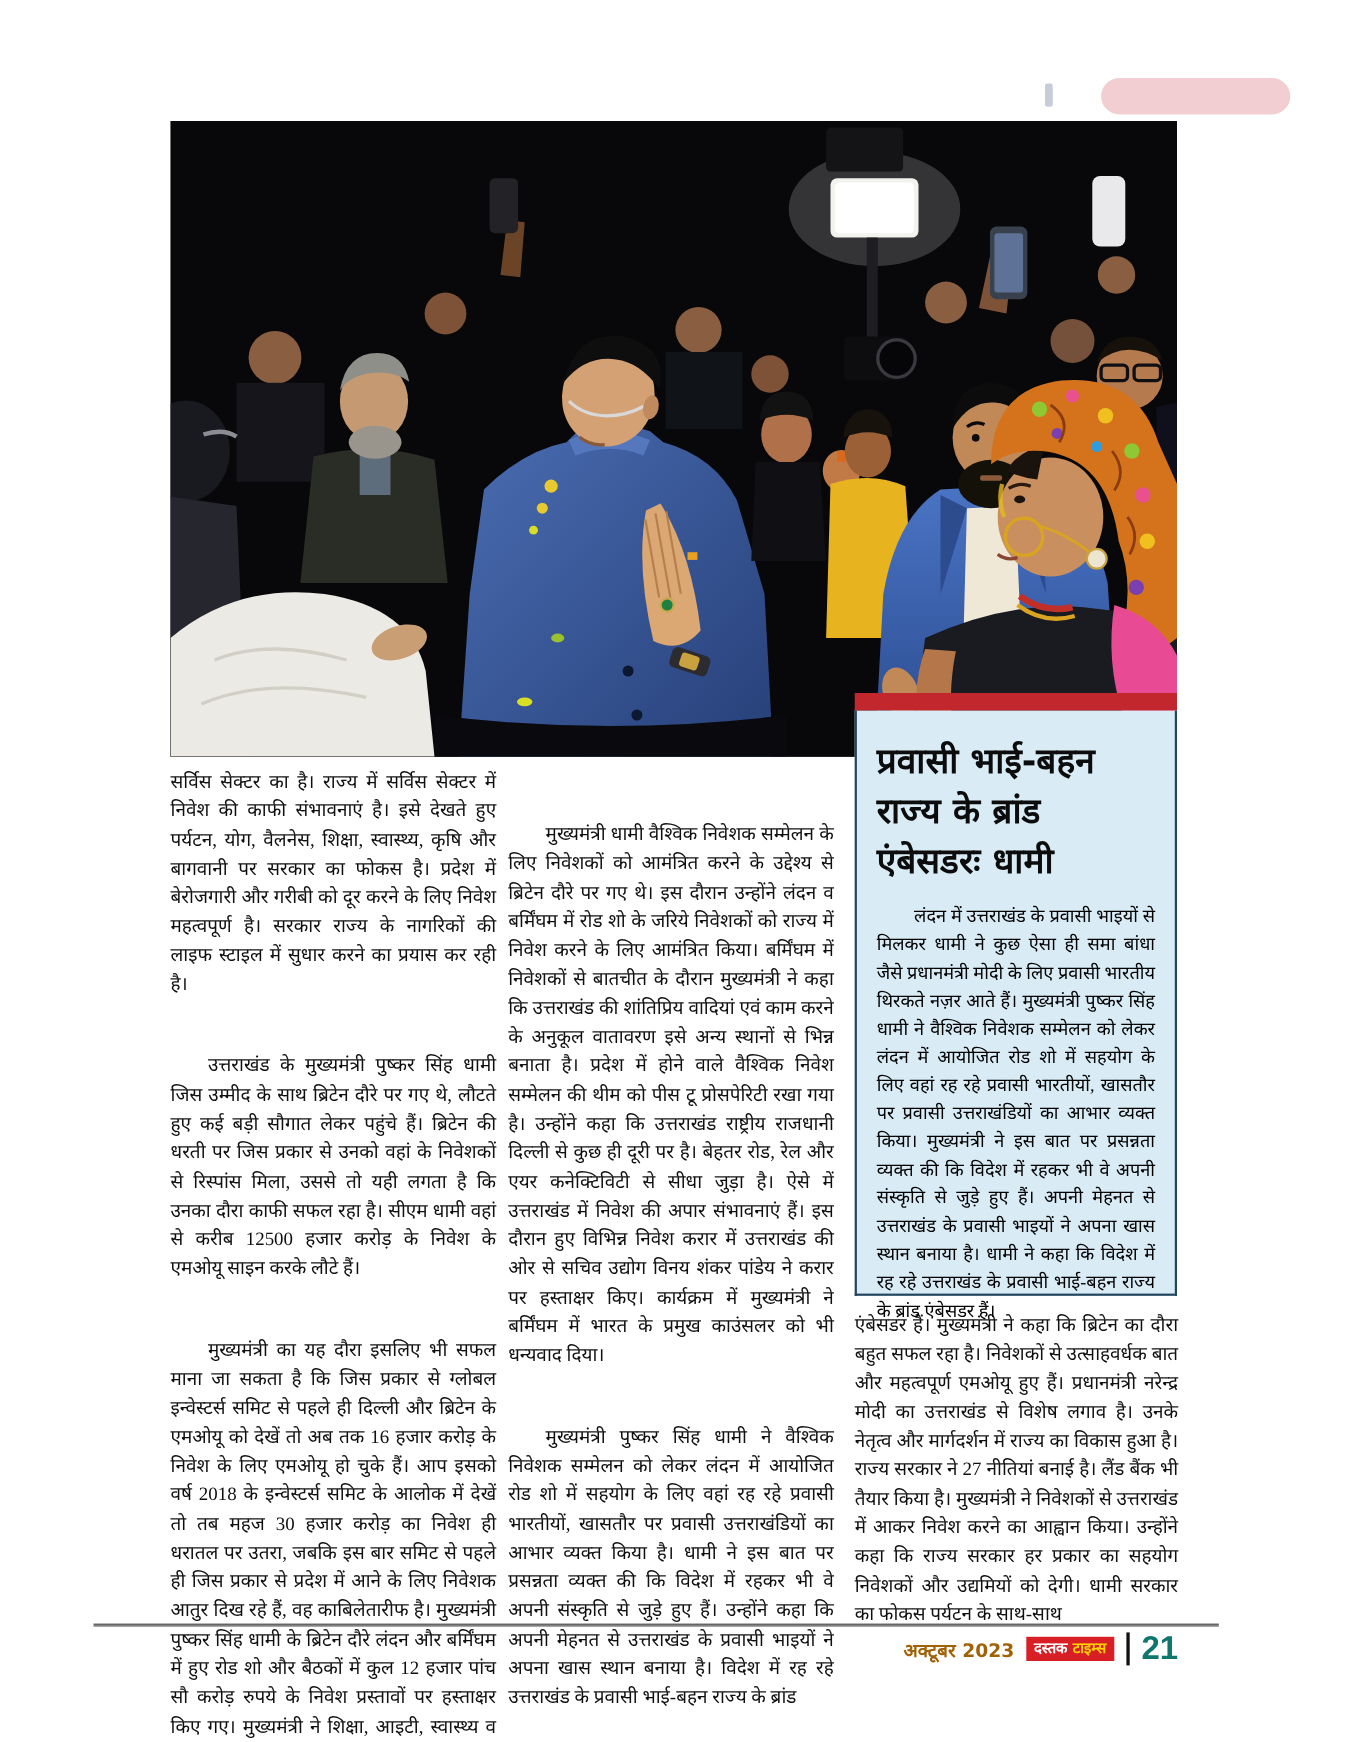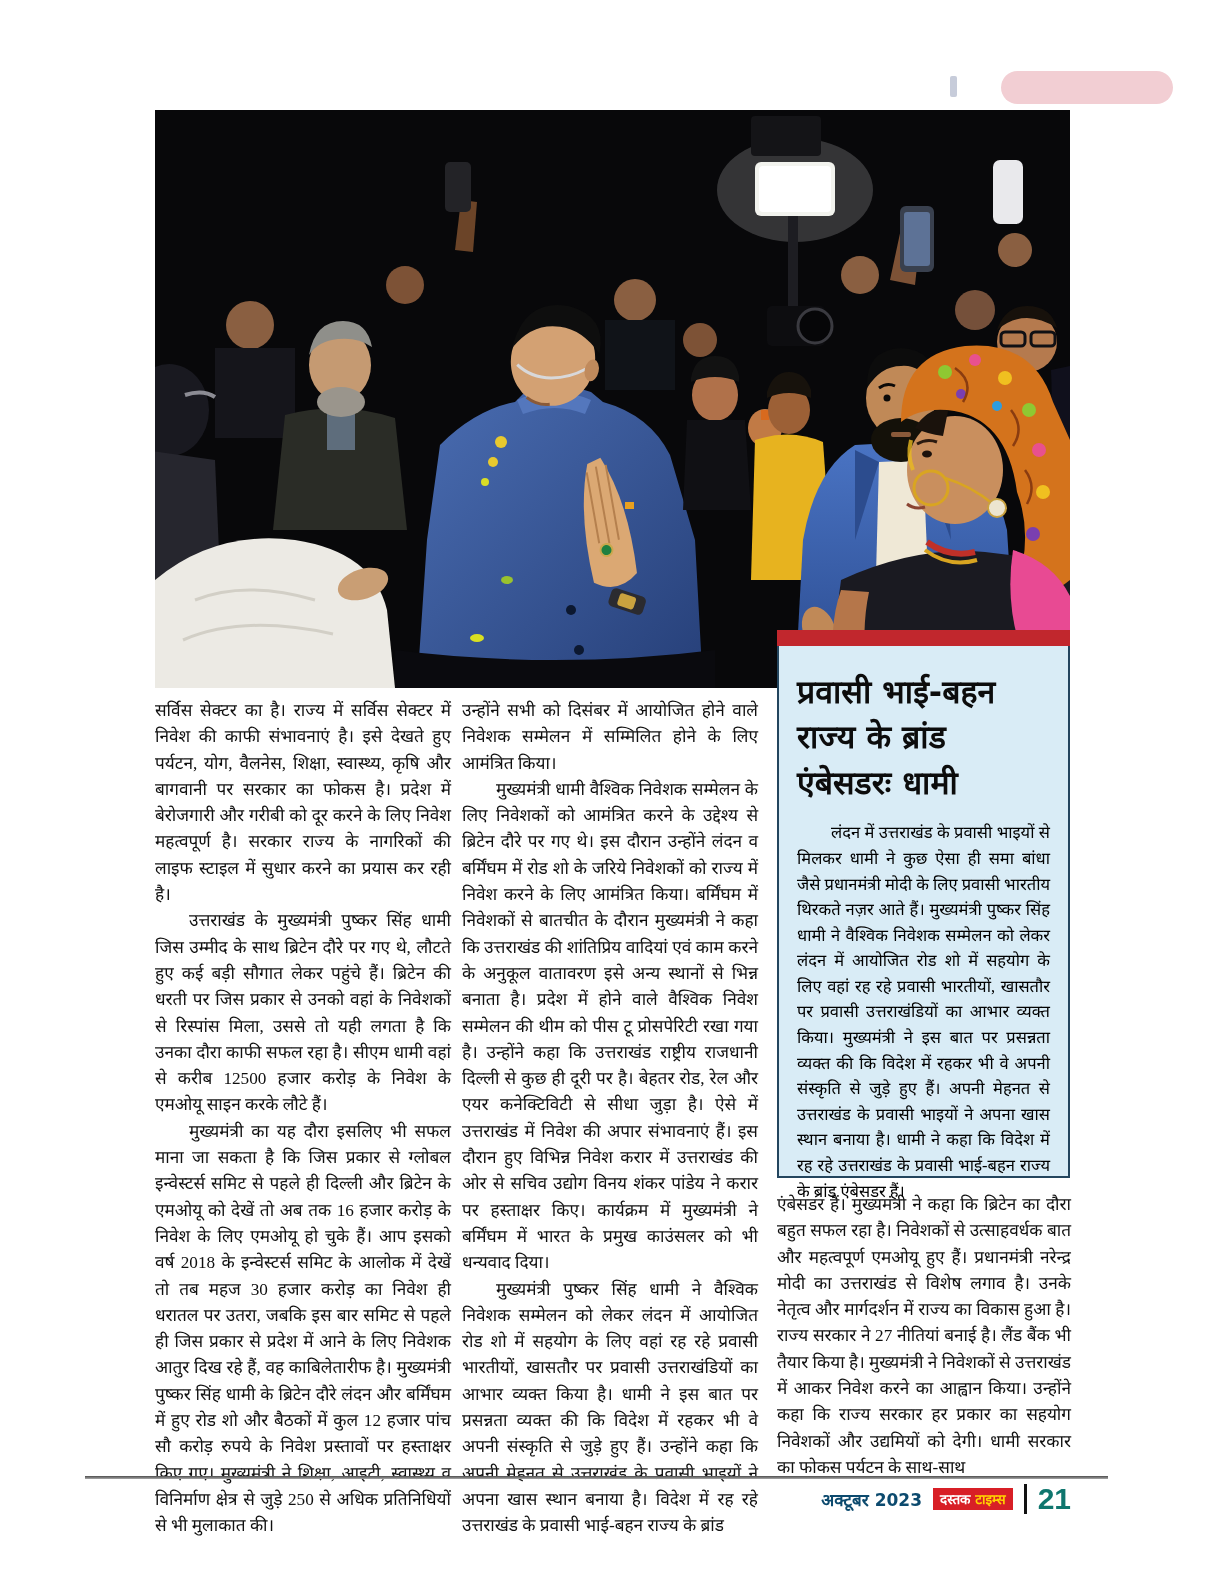--- a/index.html
+++ b/index.html
@@ -44,32 +44,32 @@
   }
   
   .col {
     position:absolute; width:296px; font-size:17.2px; line-height:26.3px;
     text-align:justify; color:#0f0f0f;
   }
   .col-1 { left:155px; top:698px; }
   .col-2 { left:462px; top:698px; }
   .col-3 { left:777px; top:1192px; width:294px; }
   .col p { margin:0; }
-  .col p.indent { text-indent:34px; }
+  .col p.indent { text-indent:34px;margin-top:48px; }
   
   .footer-rule {
     position:absolute; left:85px; top:1476px; width:1023px; height:3px;
     background:linear-gradient(#4d4d4d,#a8a8a8);
   }
   .footer {
     position:absolute; left:777px; top:1482px; width:294px; height:34px;
     display:flex; align-items:center; justify-content:flex-end; gap:11px;
   }
   .footer-date {
-    font-weight:bold; font-size:17px; color:#0c4a6e;
+    font-weight:bold; font-size:17px; color:#a16207;
     font-family:"DejaVu Sans","Liberation Sans",sans-serif;
   }
   .footer-logo {
     background:var(--logo-red,#d81f26); color:#ffffff; padding:3px 7px;
     font-size:13.5px; font-weight:bold; white-space:nowrap; line-height:1.2;
     font-family:"DejaVu Sans","Liberation Sans",sans-serif;
   }
   .footer-logo .word2 { color:var(--logo-yellow,#ffd200); }
   .footer-divider { width:3px; height:30px; background:#111111; }
   .footer-pagenum {
@@ -253,21 +253,20 @@
     </div>
   </aside>
 
   <div class="col col-1">
     <p>सर्विस सेक्टर का है। राज्य में सर्विस सेक्टर में निवेश की काफी संभावनाएं है। इसे देखते हुए पर्यटन, योग, वैलनेस, शिक्षा, स्वास्थ्य, कृषि और बागवानी पर सरकार का फोकस है। प्रदेश में बेरोजगारी और गरीबी को दूर करने के लिए निवेश महत्वपूर्ण है। सरकार राज्य के नागरिकों की लाइफ स्टाइल में सुधार करने का प्रयास कर रही है।</p>
     <p class="indent">उत्तराखंड के मुख्यमंत्री पुष्कर सिंह धामी जिस उम्मीद के साथ ब्रिटेन दौरे पर गए थे, लौटते हुए कई बड़ी सौगात लेकर पहुंचे हैं। ब्रिटेन की धरती पर जिस प्रकार से उनको वहां के निवेशकों से रिस्पांस मिला, उससे तो यही लगता है कि उनका दौरा काफी सफल रहा है। सीएम धामी वहां से करीब 12500 हजार करोड़ के निवेश के एमओयू साइन करके लौटे हैं।</p>
     <p class="indent">मुख्यमंत्री का यह दौरा इसलिए भी सफल माना जा सकता है कि जिस प्रकार से ग्लोबल इन्वेस्टर्स समिट से पहले ही दिल्ली और ब्रिटेन के एमओयू को देखें तो अब तक 16 हजार करोड़ के निवेश के लिए एमओयू हो चुके हैं। आप इसको वर्ष 2018 के इन्वेस्टर्स समिट के आलोक में देखें तो तब महज 30 हजार करोड़ का निवेश ही धरातल पर उतरा, जबकि इस बार समिट से पहले ही जिस प्रकार से प्रदेश में आने के लिए निवेशक आतुर दिख रहे हैं, वह काबिलेतारीफ है। मुख्यमंत्री पुष्कर सिंह धामी के ब्रिटेन दौरे लंदन और बर्मिंघम में हुए रोड शो और बैठकों में कुल 12 हजार पांच सौ करोड़ रुपये के निवेश प्रस्तावों पर हस्ताक्षर किए गए। मुख्यमंत्री ने शिक्षा, आइटी, स्वास्थ्य व विनिर्माण क्षेत्र से जुड़े 250 से अधिक प्रतिनिधियों से भी मुलाकात की।</p>
   </div>
 
   <div class="col col-2">
-    <p>उन्होंने सभी को दिसंबर में आयोजित होने वाले निवेशक सम्मेलन में सम्मिलित होने के लिए आमंत्रित किया।</p>
     <p class="indent">मुख्यमंत्री धामी वैश्विक निवेशक सम्मेलन के लिए निवेशकों को आमंत्रित करने के उद्देश्य से ब्रिटेन दौरे पर गए थे। इस दौरान उन्होंने लंदन व बर्मिंघम में रोड शो के जरिये निवेशकों को राज्य में निवेश करने के लिए आमंत्रित किया। बर्मिंघम में निवेशकों से बातचीत के दौरान मुख्यमंत्री ने कहा कि उत्तराखंड की शांतिप्रिय वादियां एवं काम करने के अनुकूल वातावरण इसे अन्य स्थानों से भिन्न बनाता है। प्रदेश में होने वाले वैश्विक निवेश सम्मेलन की थीम को पीस टू प्रोसपेरिटी रखा गया है। उन्होंने कहा कि उत्तराखंड राष्ट्रीय राजधानी दिल्ली से कुछ ही दूरी पर है। बेहतर रोड, रेल और एयर कनेक्टिविटी से सीधा जुड़ा है। ऐसे में उत्तराखंड में निवेश की अपार संभावनाएं हैं। इस दौरान हुए विभिन्न निवेश करार में उत्तराखंड की ओर से सचिव उद्योग विनय शंकर पांडेय ने करार पर हस्ताक्षर किए। कार्यक्रम में मुख्यमंत्री ने बर्मिंघम में भारत के प्रमुख काउंसलर को भी धन्यवाद दिया।</p>
     <p class="indent">मुख्यमंत्री पुष्कर सिंह धामी ने वैश्विक निवेशक सम्मेलन को लेकर लंदन में आयोजित रोड शो में सहयोग के लिए वहां रह रहे प्रवासी भारतीयों, खासतौर पर प्रवासी उत्तराखंडियों का आभार व्यक्त किया है। धामी ने इस बात पर प्रसन्नता व्यक्त की कि विदेश में रहकर भी वे अपनी संस्कृति से जुड़े हुए हैं। उन्होंने कहा कि अपनी मेहनत से उत्तराखंड के प्रवासी भाइयों ने अपना खास स्थान बनाया है। विदेश में रह रहे उत्तराखंड के प्रवासी भाई-बहन राज्य के ब्रांड</p>
   </div>
 
   <div class="col col-3">
     <p>एंबेसडर हैं। मुख्यमंत्री ने कहा कि ब्रिटेन का दौरा बहुत सफल रहा है। निवेशकों से उत्साहवर्धक बात और महत्वपूर्ण एमओयू हुए हैं। प्रधानमंत्री नरेन्द्र मोदी का उत्तराखंड से विशेष लगाव है। उनके नेतृत्व और मार्गदर्शन में राज्य का विकास हुआ है। राज्य सरकार ने 27 नीतियां बनाई है। लैंड बैंक भी तैयार किया है। मुख्यमंत्री ने निवेशकों से उत्तराखंड में आकर निवेश करने का आह्वान किया। उन्होंने कहा कि राज्य सरकार हर प्रकार का सहयोग निवेशकों और उद्यमियों को देगी। धामी सरकार का फोकस पर्यटन के साथ-साथ</p>
   </div>
 
   <div class="footer-rule"></div>
 

